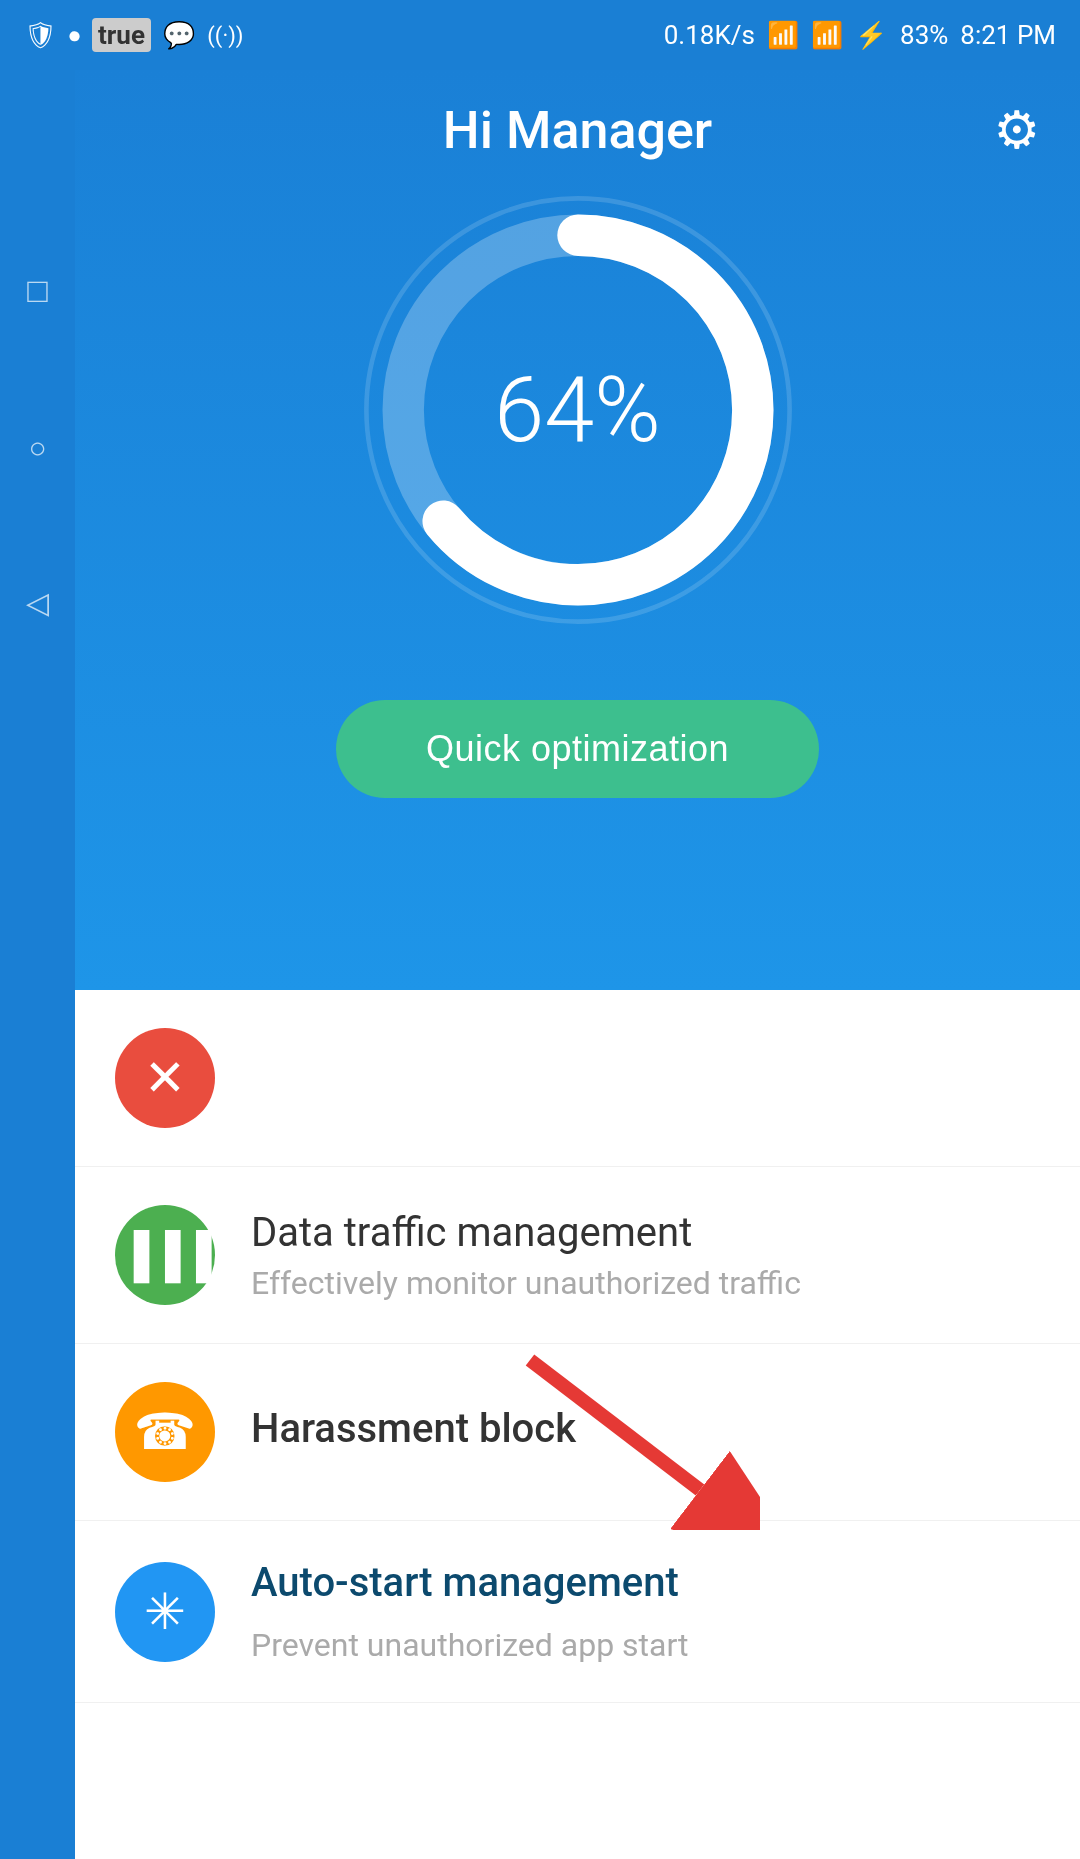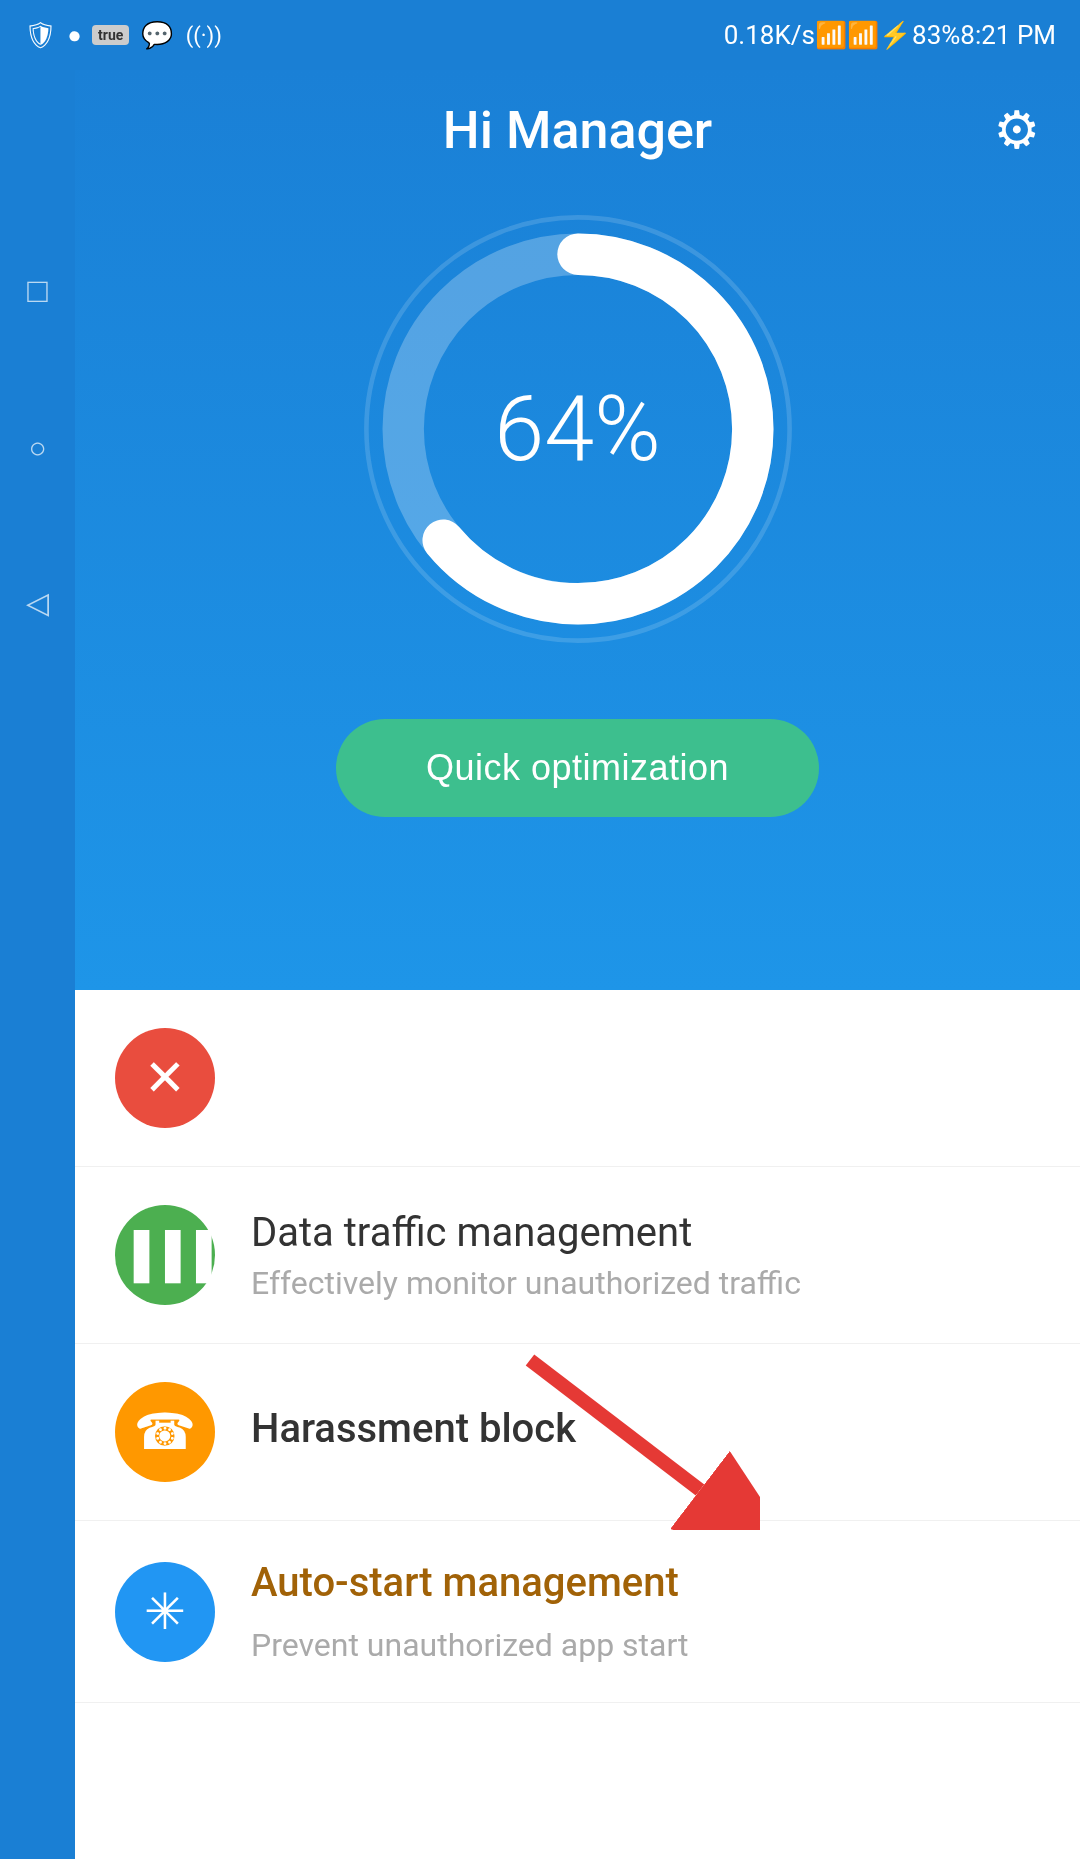--- a/index.html
+++ b/index.html
@@ -29,38 +29,38 @@
 
     .status-bar-left {
       display: flex;
       align-items: center;
       gap: 12px;
     }
 
     .status-bar-right {
       display: flex;
       align-items: flex-end;
-      gap: 0;
+      gap: 12px;
       font-size: 26px;
     }
 
     .donut-svg {
       width: 100%;
       height: 100%;
     }
   </style>
 </head>
 <body>
 
 <div class="status-bar">
   <div class="status-bar-left">
 
     <span>🛡</span>
     <span style="font-size:22px;">⏺</span>
-    <span style="font-size:14px; background:#ccc; color:#333; padding:2px 6px; border-radius:4px; font-weight:bold;">true</span>
+    <span style="font-size:26px; background:#ccc; color:#333; padding:2px 6px; border-radius:4px; font-weight:bold;">true</span>
     <span>💬</span>
     <span style="font-size:22px;">((·))</span>
   </div>
   <div class="status-bar-right">
     <span>0.18K/s</span>
     <span>📶</span>
     <span>📶</span>
     <span>⚡</span>
     <span>83%</span>
     <span>8:21 PM</span>
@@ -92,21 +92,21 @@
   left: 75px;
   right: 0;
   background: linear-gradient(180deg, #1a80d6 0%, #1e95e8 100%);
   height: 920px;
   display: flex;
   flex-direction: column;
   align-items: center;
   padding-top: 30px;
 ">
 
-  <div style="width:100%; display:flex; align-items:center; justify-content:center; position:relative; margin-bottom:38px;">
+  <div style="width:100%; display:flex; align-items:center; justify-content:center; position:relative; margin-bottom:19px;">
     <span style="color:white; font-size:52px; font-weight:500;">Hi Manager</span>
     <span style="position:absolute; right:40px; color:white; font-size:52px; cursor:pointer;">⚙</span>
   </div>
 
   <div style="position:relative; width:460px; height:460px; margin-bottom:60px;">
     <svg class="donut-svg" viewBox="0 0 200 200">
 
       <circle cx="100" cy="100" r="92" fill="none" stroke="rgba(255,255,255,0.15)" stroke-width="2"></circle>
 
       <circle cx="100" cy="100" r="76" fill="none" stroke="rgba(255,255,255,0.25)" stroke-width="18"></circle>
@@ -203,21 +203,21 @@
     cursor: pointer;
   ">
     <div style="
       width: 100px; height: 100px; border-radius: 50%;
       background: #2196F3;
       display: flex; align-items: center; justify-content: center;
       margin-right: 36px; flex-shrink: 0;
       color: white; font-size: 50px;
     ">✳</div>
     <div style="flex:1;">
-      <div style="font-size:40px; color:#a16207; font-weight:500; margin-bottom:20px;">Auto-start management</div>
+      <div style="font-size:40px; color:#0c4a6e; font-weight:500; margin-bottom:20px;">Auto-start management</div>
       <div style="font-size:32px; color:#aaa;margin-top:20px;">Prevent unauthorized app start</div>
     </div>
   </div>
 </div>
 
 <div style="
   position: absolute;
   left: 500px;
   top: 1330px;
   z-index: 30;

